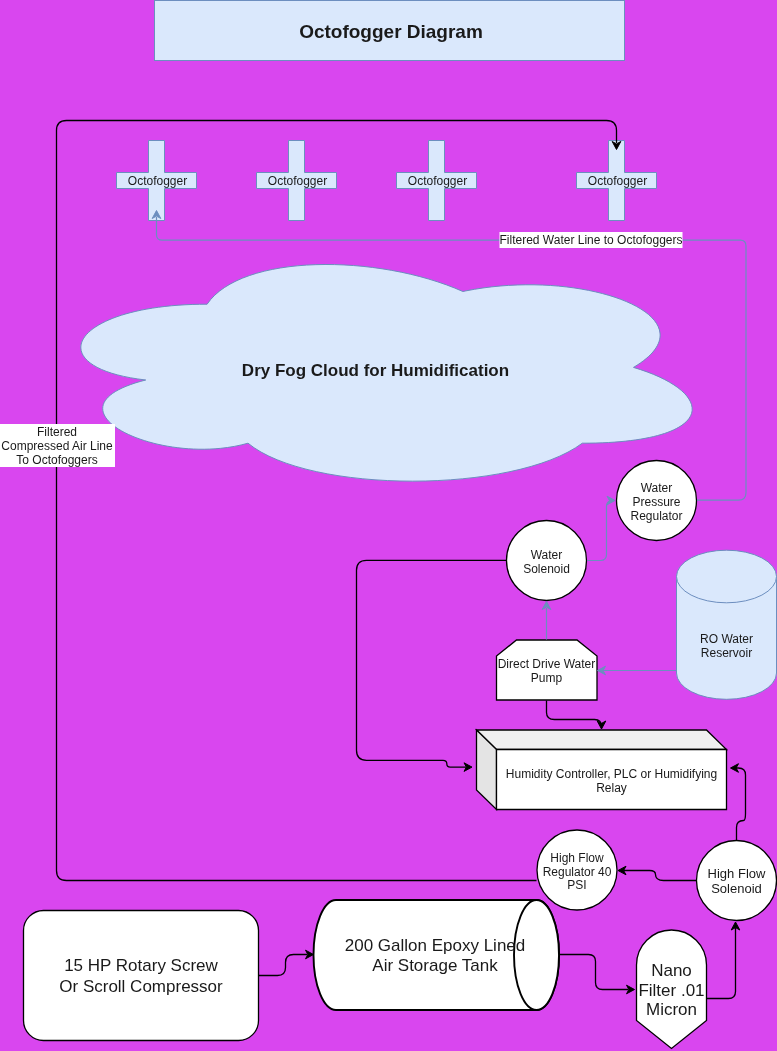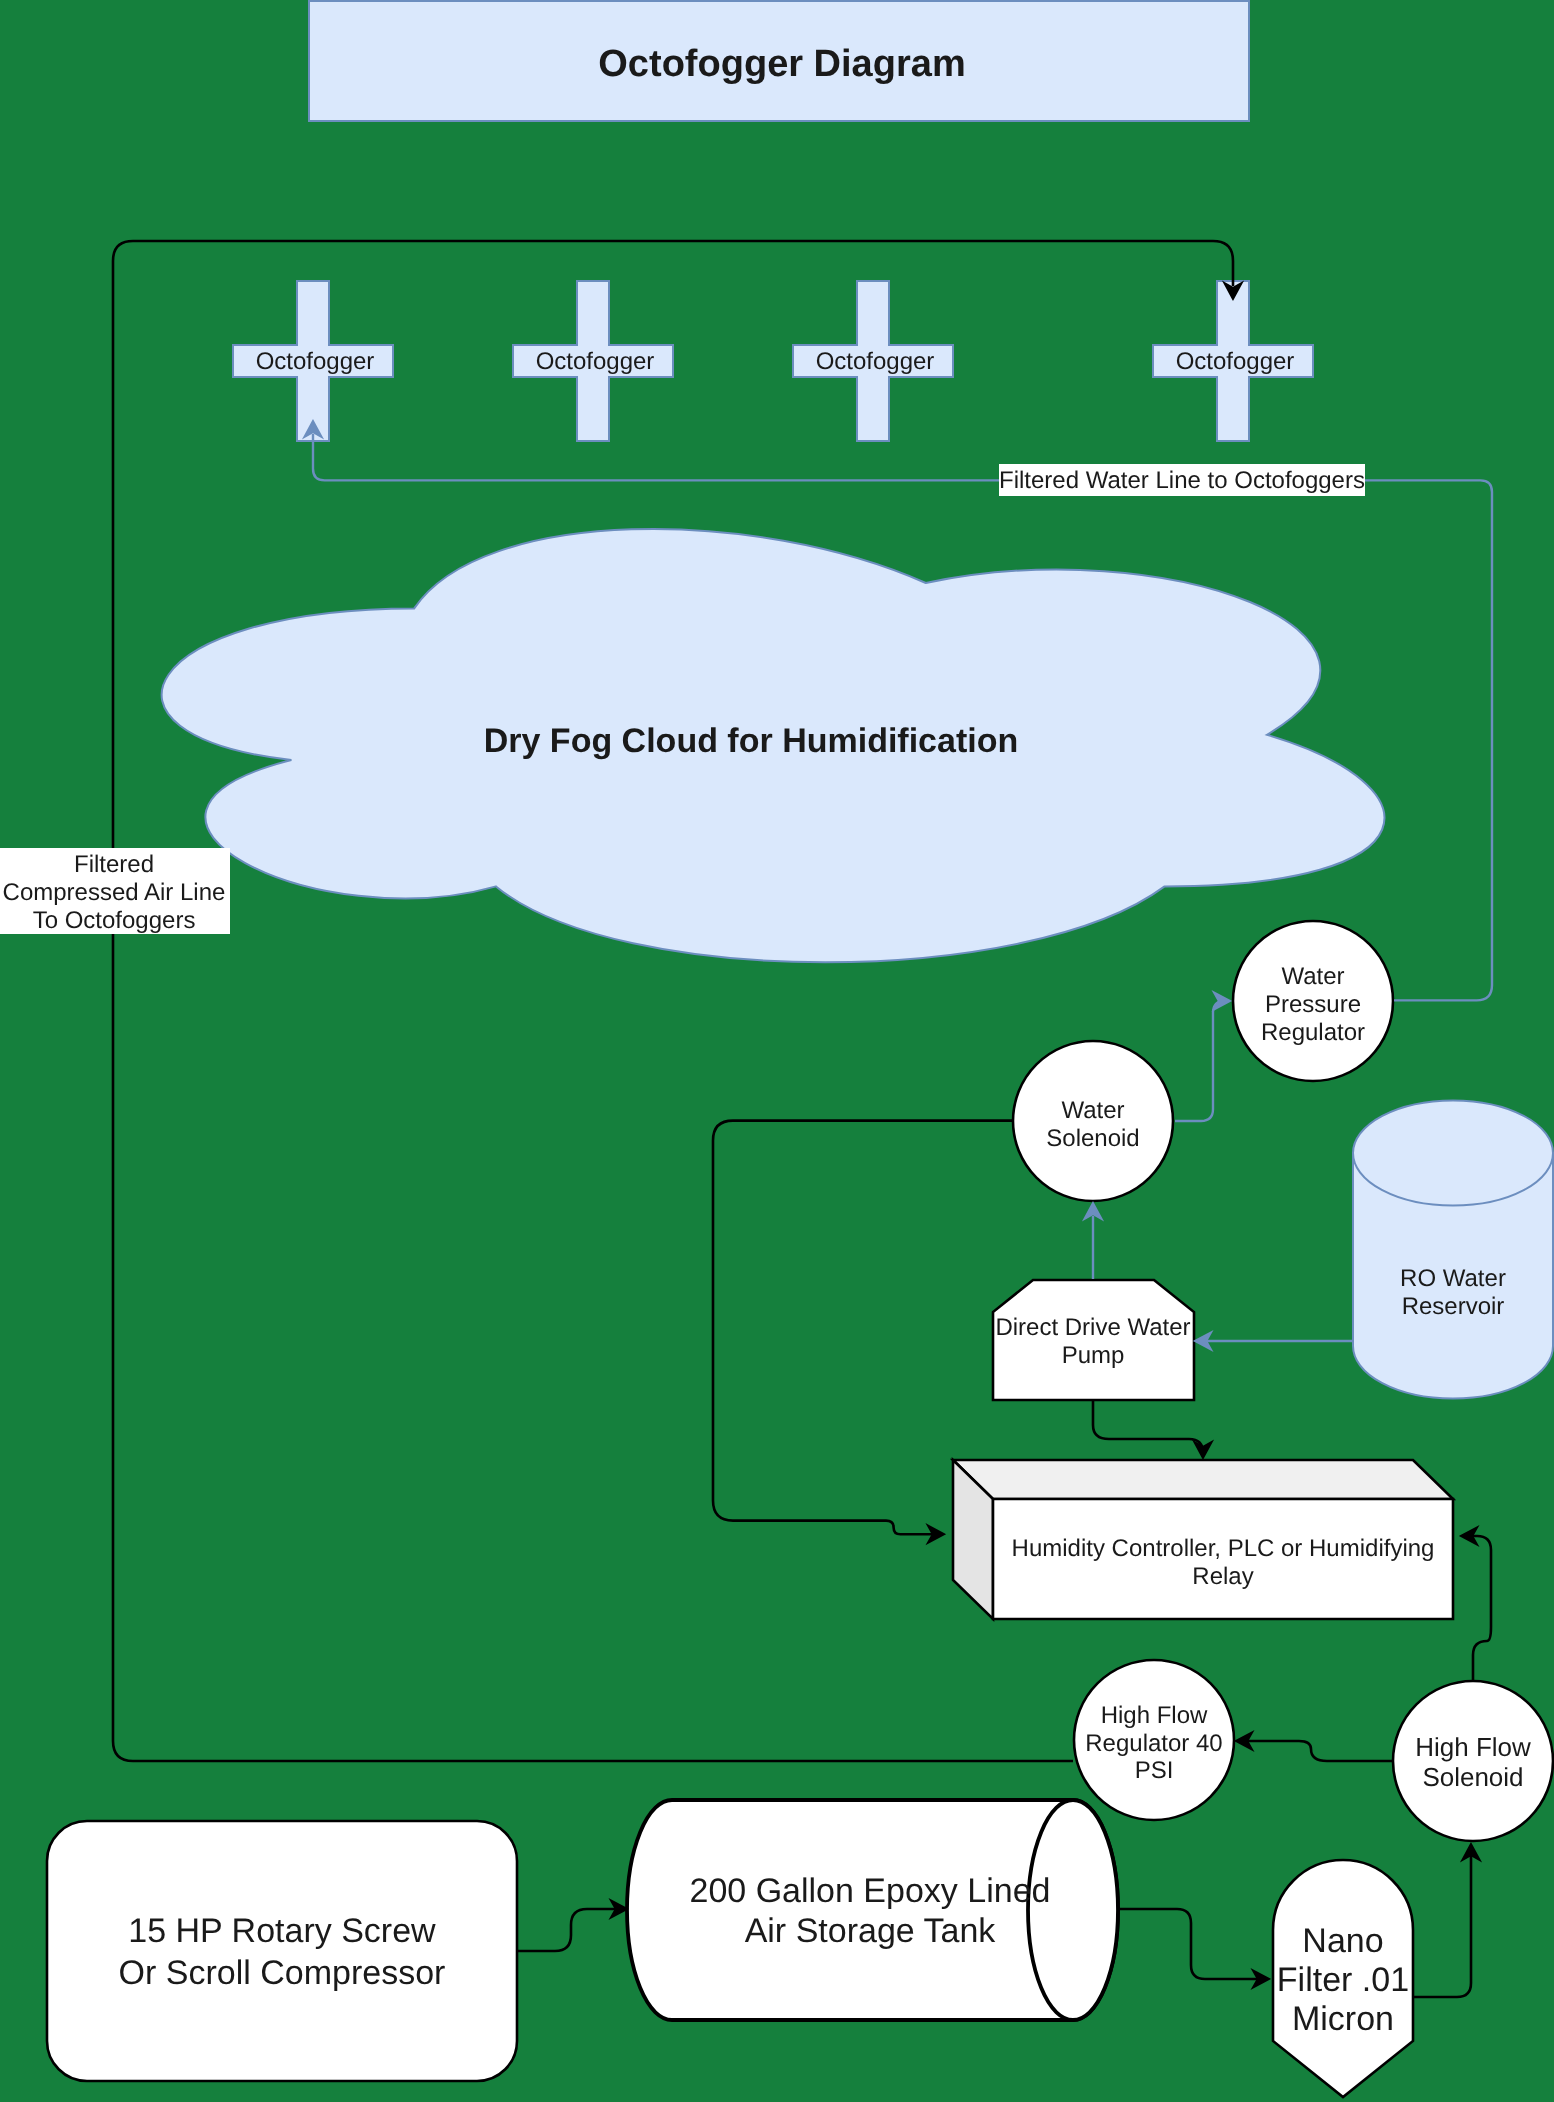--- a/index.html
+++ b/index.html
@@ -1,18 +1,18 @@
 <!DOCTYPE html>
 <html><head>
 <meta charset="utf-8">
 <title>Octofogger Diagram</title>
 <style>
   html,body{margin:0;padding:0;background:#ffffff;}
   body{width:777px;height:1051px;overflow:hidden;font-family:"Liberation Sans",sans-serif;}
-  #stage{position:relative;width:777px;height:1051px;background:#15803d;-webkit-font-smoothing:antialiased;}
+  #stage{position:relative;width:777px;height:1051px;background:#d946ef;-webkit-font-smoothing:antialiased;}
   svg{display:block;}
   text{font-family:"Liberation Sans",sans-serif;fill:#1a1a1a;-webkit-font-smoothing:antialiased;}
   .t12{font-size:12px;}
   .t13{font-size:13px;}
   .t17{font-size:17px;}
   .t17b{font-size:17px;font-weight:bold;}
   .t19b{font-size:19px;font-weight:bold;}
   .sh-blue{fill:#dae8fc;stroke:#6c8ebf;stroke-width:1;}
   .sh-white{fill:#ffffff;stroke:#000000;stroke-width:1.3;}
   .sh-white2{fill:#ffffff;stroke:#000000;stroke-width:1.9;}

